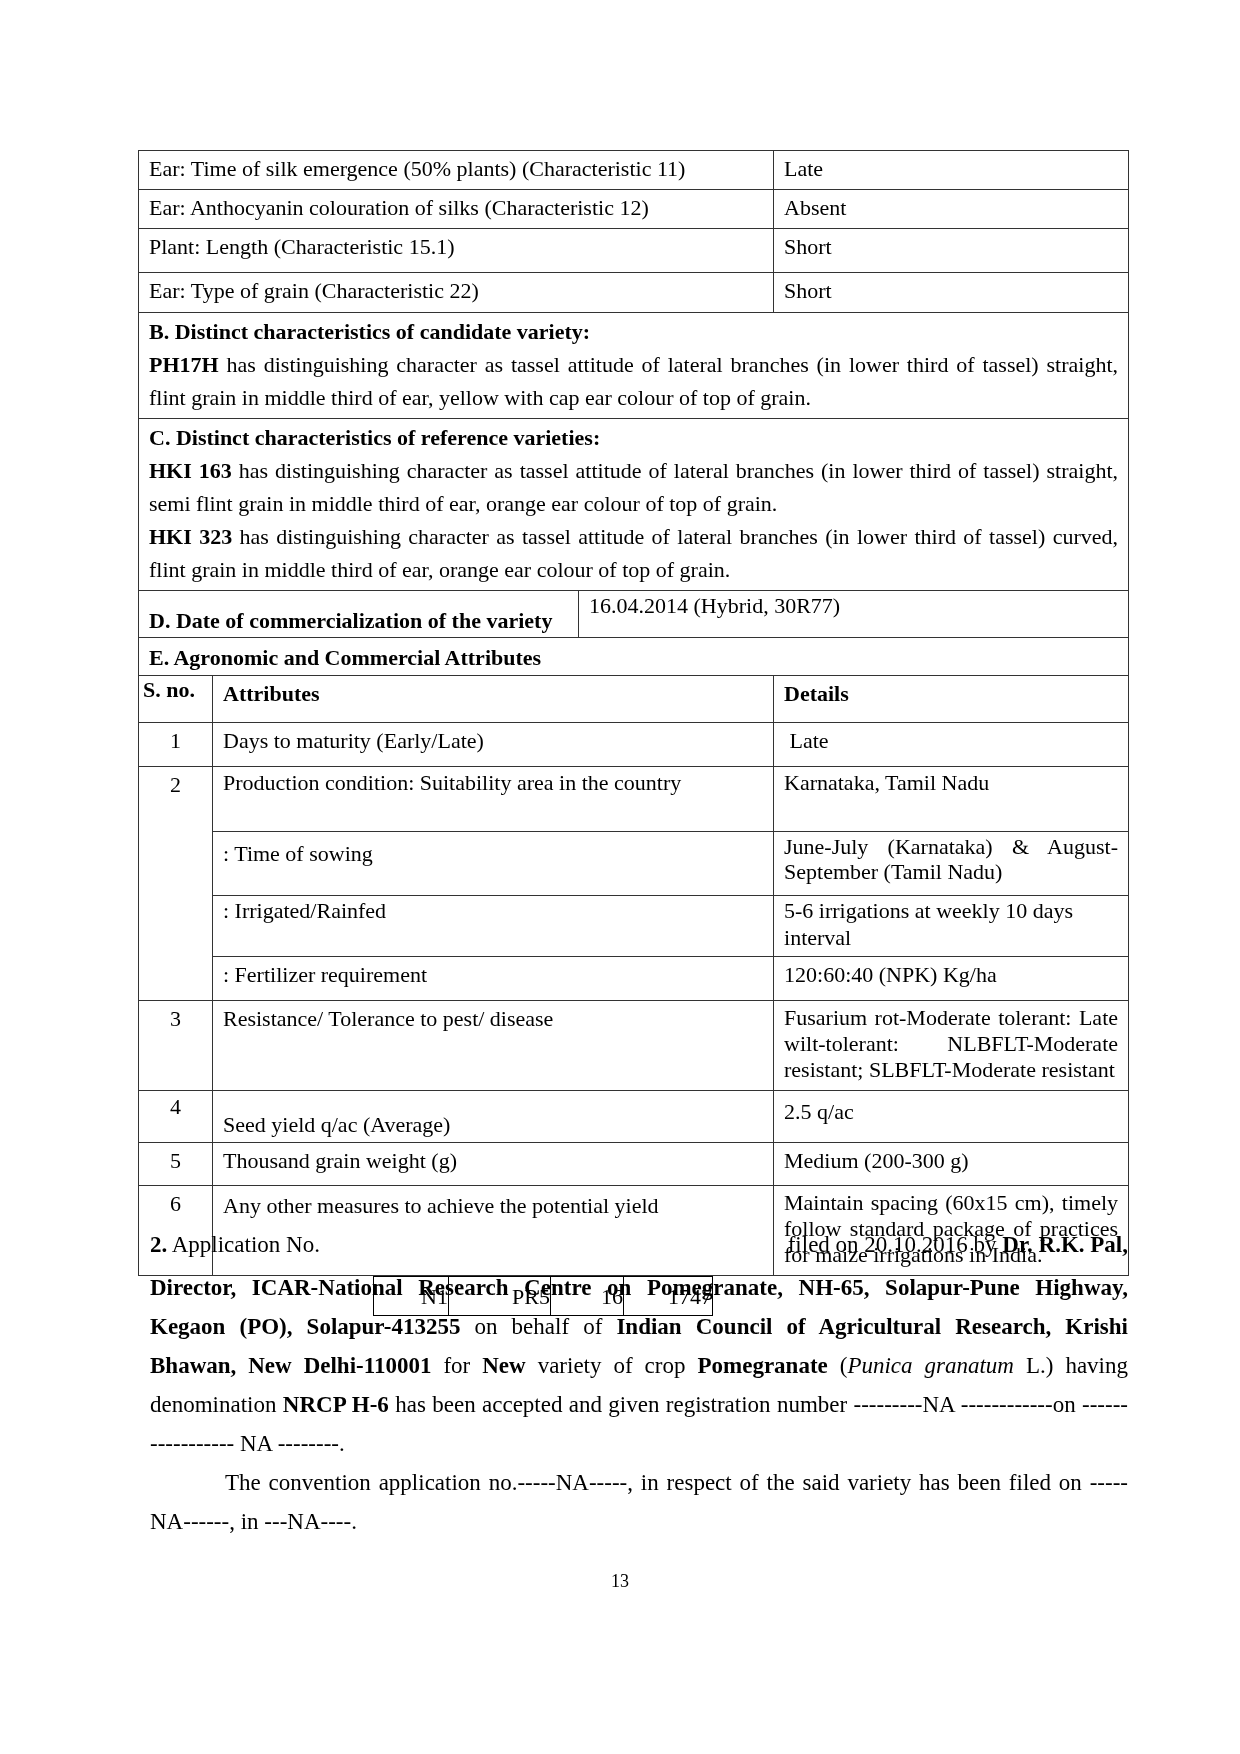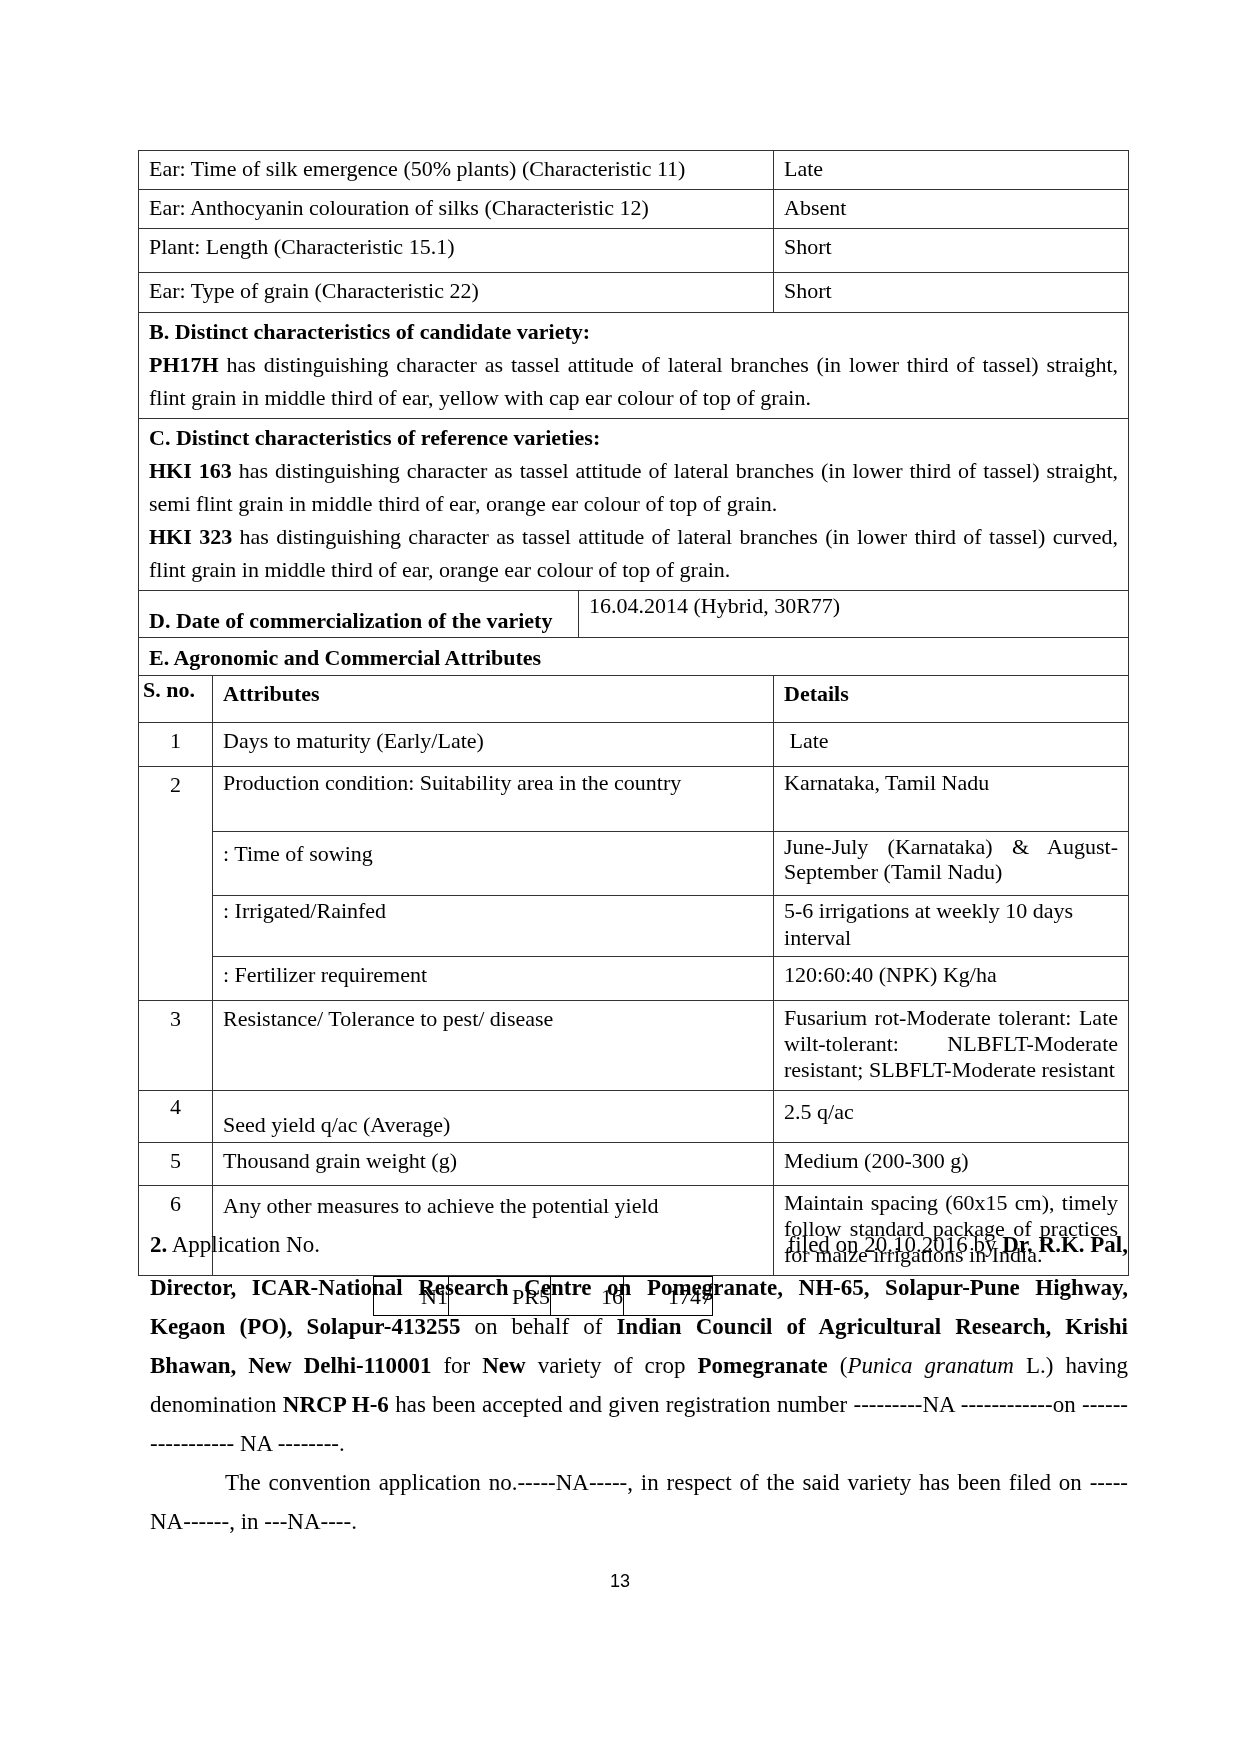--- a/index.html
+++ b/index.html
@@ -16,21 +16,21 @@
   #t1 td { height: 29px; }
   .app { position: absolute; left: 150px; width: 978px; font-size: 23px;
          line-height: 39px; text-align: justify; }
   .app-line1 { position: absolute; left: 150px; top: 1222px; width: 978px; height: 46px;
                font-size: 23px; line-height: 46px; }
   .appbox { position: absolute; top: 1276px; height: 40px; border: 1.5px solid #000;
             font-size: 22px; line-height: 40px; padding-left: 12px; box-sizing: border-box; text-align: right; }
   .filed { position: absolute; top: 1222px; right: 112px; font-size: 23px; line-height: 46px; }
   .indent { text-indent: 75px; }
   .pageno { position: absolute; top: 1571px; left: 0; width: 1240px; text-align: center;
-            font-family: Liberation Sans, sans-serif; font-size: 18px; }
+            font-family: Liberation Serif, serif; font-size: 18px; }
 </style>
 </head>
 <body>
 
 <div class="page">
 
   <table id="t1">
     <colgroup>
       <col style="width:74px">
         <col style="width:366px">

